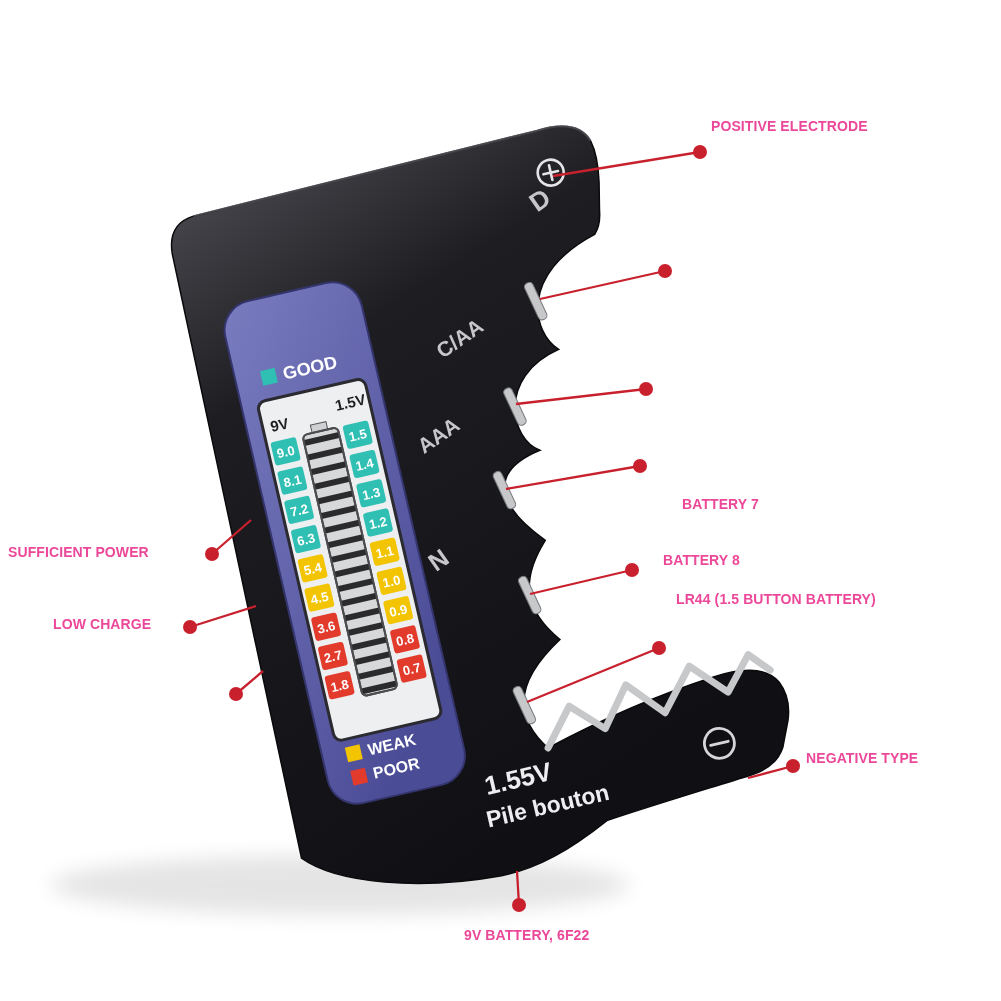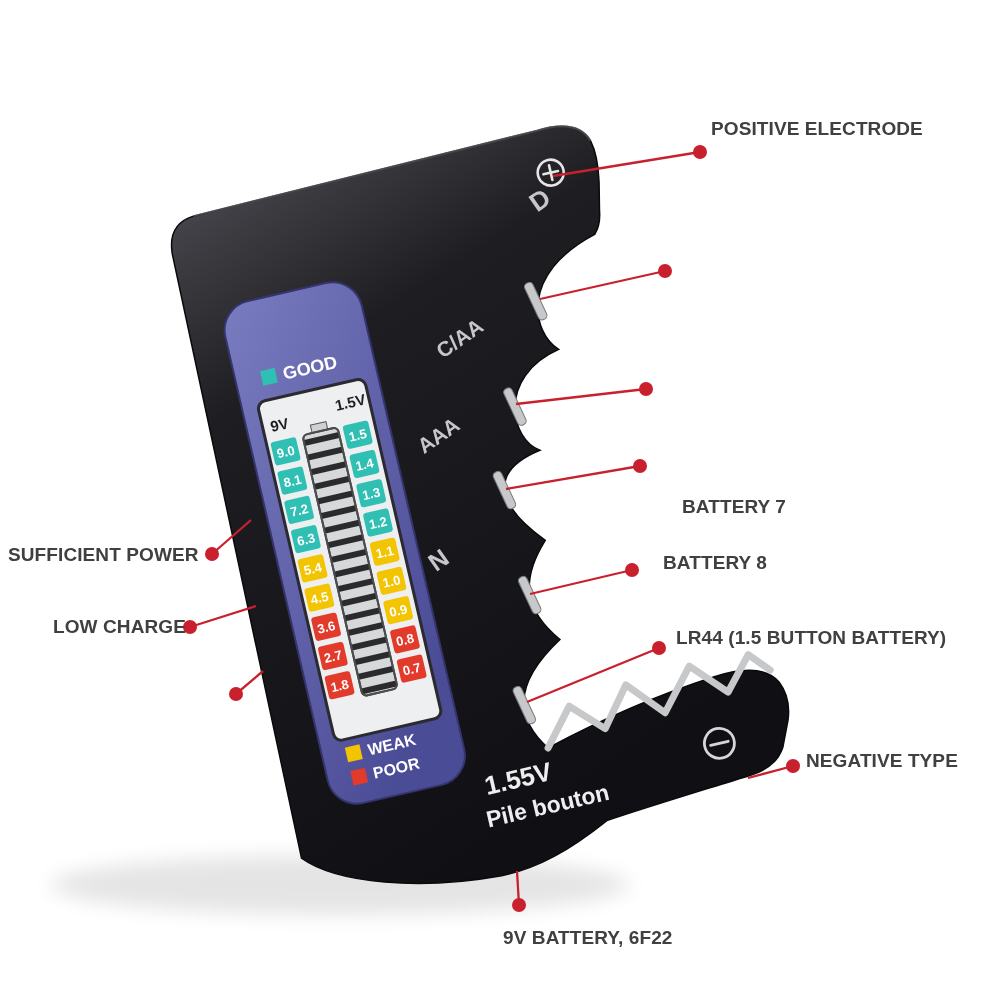--- a/index.html
+++ b/index.html
@@ -1,19 +1,19 @@
 <!DOCTYPE html>
 <html><head>
 <meta charset="utf-8">
 <style>
   html,body{margin:0;padding:0;background:#fff;}
   #stage{position:relative;width:1001px;height:1001px;background:#ffffff;overflow:hidden;
          font-family:"Liberation Sans",sans-serif;}
   #scene{position:absolute;left:0;top:0;}
-  .callout{position:absolute;font-size:19px;font-weight:700;color:#404040;
+  .callout{position:absolute;font-size:14px;font-weight:700;color:#ec4899;
            white-space:nowrap;letter-spacing:0.1px;}
   svg text{font-family:"Liberation Sans",sans-serif;}
   .chip-g{fill:#2fbfb3;}
   .chip-w{fill:#f3c402;}
   .chip-p{fill:#e23a2b;}
   .chipnum{fill:#ffffff;font-size:13px;font-weight:700;text-anchor:middle;}
   .colhead{fill:#1d1d20;font-size:15px;font-weight:700;text-anchor:middle;}
   .slotlabel{fill:#c7c7ca;font-weight:700;}
   .devtext{fill:#eeeef1;font-weight:700;}
   .legendtext{fill:#ffffff;font-size:16px;font-weight:700;}
@@ -199,19 +199,19 @@
     <circle class="leaderdot" cx="190" cy="627" r="7"></circle>
 
     <line class="leader" x1="236" y1="694" x2="263" y2="671"></line>
     <circle class="leaderdot" cx="236" cy="694" r="7"></circle>
   </g>
 </svg>
 
 <div class="callout" style="left:711px;top:118px;">POSITIVE ELECTRODE</div>
 <div class="callout" style="left:682px;top:448px;margin-top:48px;">BATTERY 7</div>
 <div class="callout" style="left:663px;top:552px;">BATTERY 8</div>
-<div class="callout" style="left:676px;top:627px;">LR44 (1.5 BUTTON BATTERY)</div>
+<div class="callout" style="left:676px;top:591px;">LR44 (1.5 BUTTON BATTERY)</div>
 <div class="callout" style="left:806px;top:750px;">NEGATIVE TYPE</div>
 <div class="callout" style="left:8px;top:544px;">SUFFICIENT POWER</div>
 <div class="callout" style="left:53px;top:616px;">LOW CHARGE</div>
-<div class="callout" style="left:464px;top:927px;margin-left:39px;">9V BATTERY, 6F22</div>
+<div class="callout" style="left:464px;top:927px;">9V BATTERY, 6F22</div>
 
 </div>
 
 </body></html>

